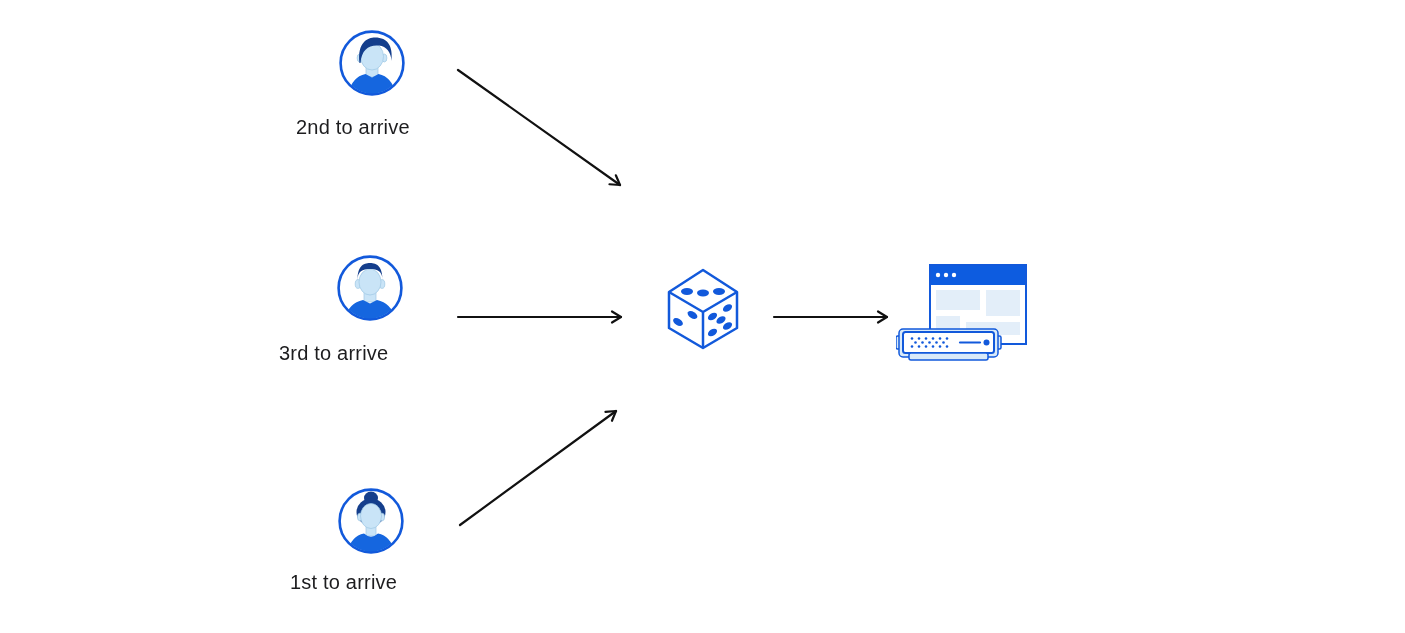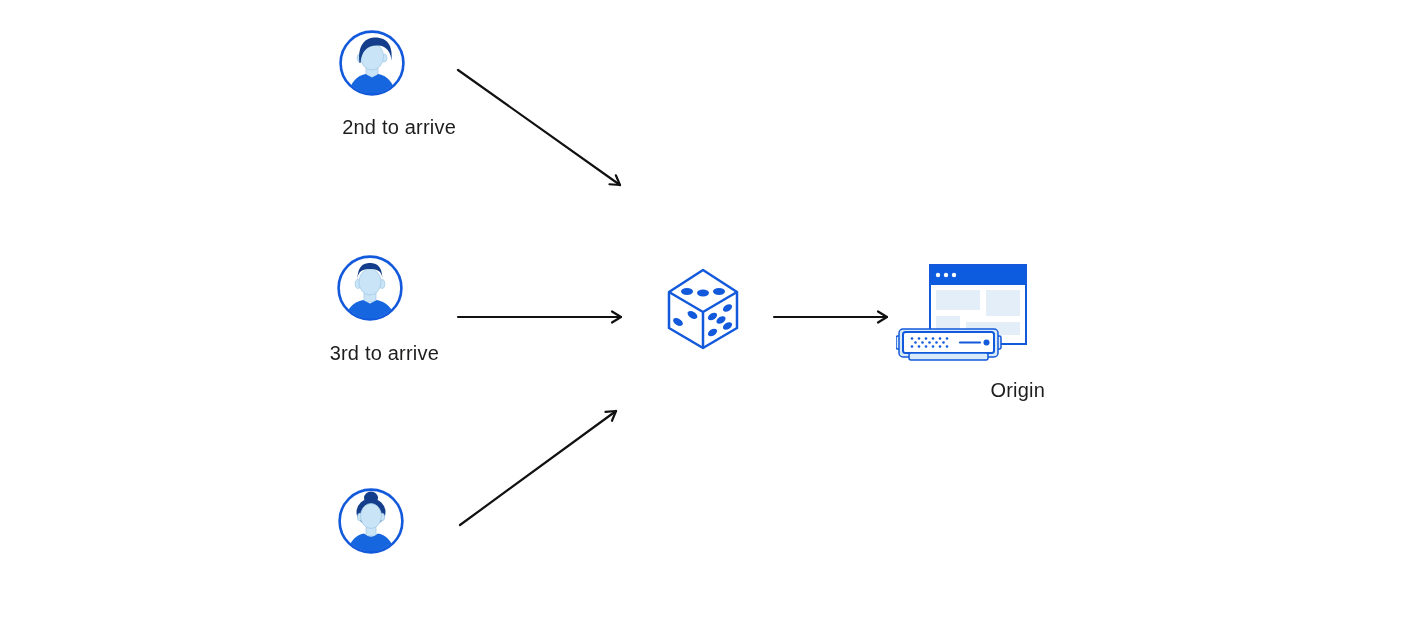--- a/index.html
+++ b/index.html
@@ -5,21 +5,21 @@
   :root{
     --accent:#1259db; --titlebar:#0d5ce0; --navy:#143e8c; --face:#c9e4f7;
     --shirt:#1566df; --pale:#e3eef9; --light:#d9eaf9; --arrow:#111111;
     --text:#1d1d1f; --background:#ffffff;
   }
   *{box-sizing:border-box;margin:0;padding:0}
   html,body{width:1405px;height:633px;background:var(--background);
     font-family:"Liberation Sans",sans-serif;overflow:hidden}
   .canvas{position:relative;width:1405px;height:633px;background:var(--background)}
   .abs{position:absolute}
-  .node-label{position:absolute;width:160px;text-align:right;font-size:20px;
+  .node-label{position:absolute;width:160px;text-align:left;font-size:20px;
     line-height:24px;color:var(--text);letter-spacing:.2px}
   
   .sa{stroke:var(--accent);fill:none}
   .sa-fw{stroke:var(--accent);fill:#fff}
   .fa{fill:var(--accent)}
   .f-navy{fill:var(--navy)}
   .f-face{fill:var(--face);stroke:#9ec7e4;stroke-width:.7}
   .f-shirt{fill:var(--shirt)}
   .f-pale{fill:var(--pale)}
   .f-light{fill:var(--light);stroke:var(--accent);stroke-width:1.5}
@@ -92,20 +92,21 @@
     <g clip-path="url(#c3)">
       <ellipse class="f-navy" cx="33" cy="10" rx="7" ry="6.5"></ellipse>
       <ellipse class="f-navy" cx="33" cy="24" rx="14.5" ry="13.5"></ellipse>
       <rect class="f-face" x="28" y="36" width="10" height="12"></rect>
       <ellipse class="f-face" cx="21.8" cy="29" rx="2.4" ry="3.8"></ellipse>
       <ellipse class="f-face" cx="44.2" cy="29" rx="2.4" ry="3.8"></ellipse>
       <ellipse class="f-face" cx="33" cy="28" rx="10.5" ry="12.5"></ellipse>
       <path class="f-shirt" d="M9,66 Q12.5,48 26,45.5 Q33,52 40,45.5 Q53.5,48 57,66 Z"></path>
     </g>
   </svg>
+  <div class="node-label" style="left:290px;top:570px">1st to arrive</div>
 
   <svg class="abs" style="left:665px;top:266px" width="76" height="84" viewBox="0 0 76 84">
     <path class="sa-fw" stroke-width="2.5" stroke-linejoin="round" d="M38,4 L72,26 L72,62 L38,82 L4,62 L4,26 Z"></path>
     <path class="sa" stroke-width="2.5" stroke-linejoin="round" d="M4,26 L38,46 L72,26 M38,46 L38,82"></path>
     <g class="fa">
       <ellipse cx="22" cy="25.5" rx="6" ry="3.4"></ellipse>
       <ellipse cx="38" cy="27" rx="6" ry="3.4"></ellipse>
       <ellipse cx="54" cy="25.5" rx="6" ry="3.4"></ellipse>
     </g>
     <g class="fa">
@@ -160,15 +161,14 @@
         <circle cx="30" cy="84.5" r="1.3"></circle>
           <circle cx="37" cy="84.5" r="1.3"></circle>
         <circle cx="44" cy="84.5" r="1.3"></circle>
           <circle cx="51" cy="84.5" r="1.3"></circle>
       </g>
       <line x1="64" y1="80.5" x2="84" y2="80.5" class="sa" stroke-width="2.2" stroke-linecap="round"></line>
       <circle cx="90.5" cy="80.5" r="3" class="fa"></circle>
       <rect x="13" y="91" width="79" height="7" rx="2" class="f-light"></rect>
     </g>
   </svg>
-  <div class="node-label" style="left:885px;top:378px">Origin</div>
 
 </div>
 
 </body></html>

